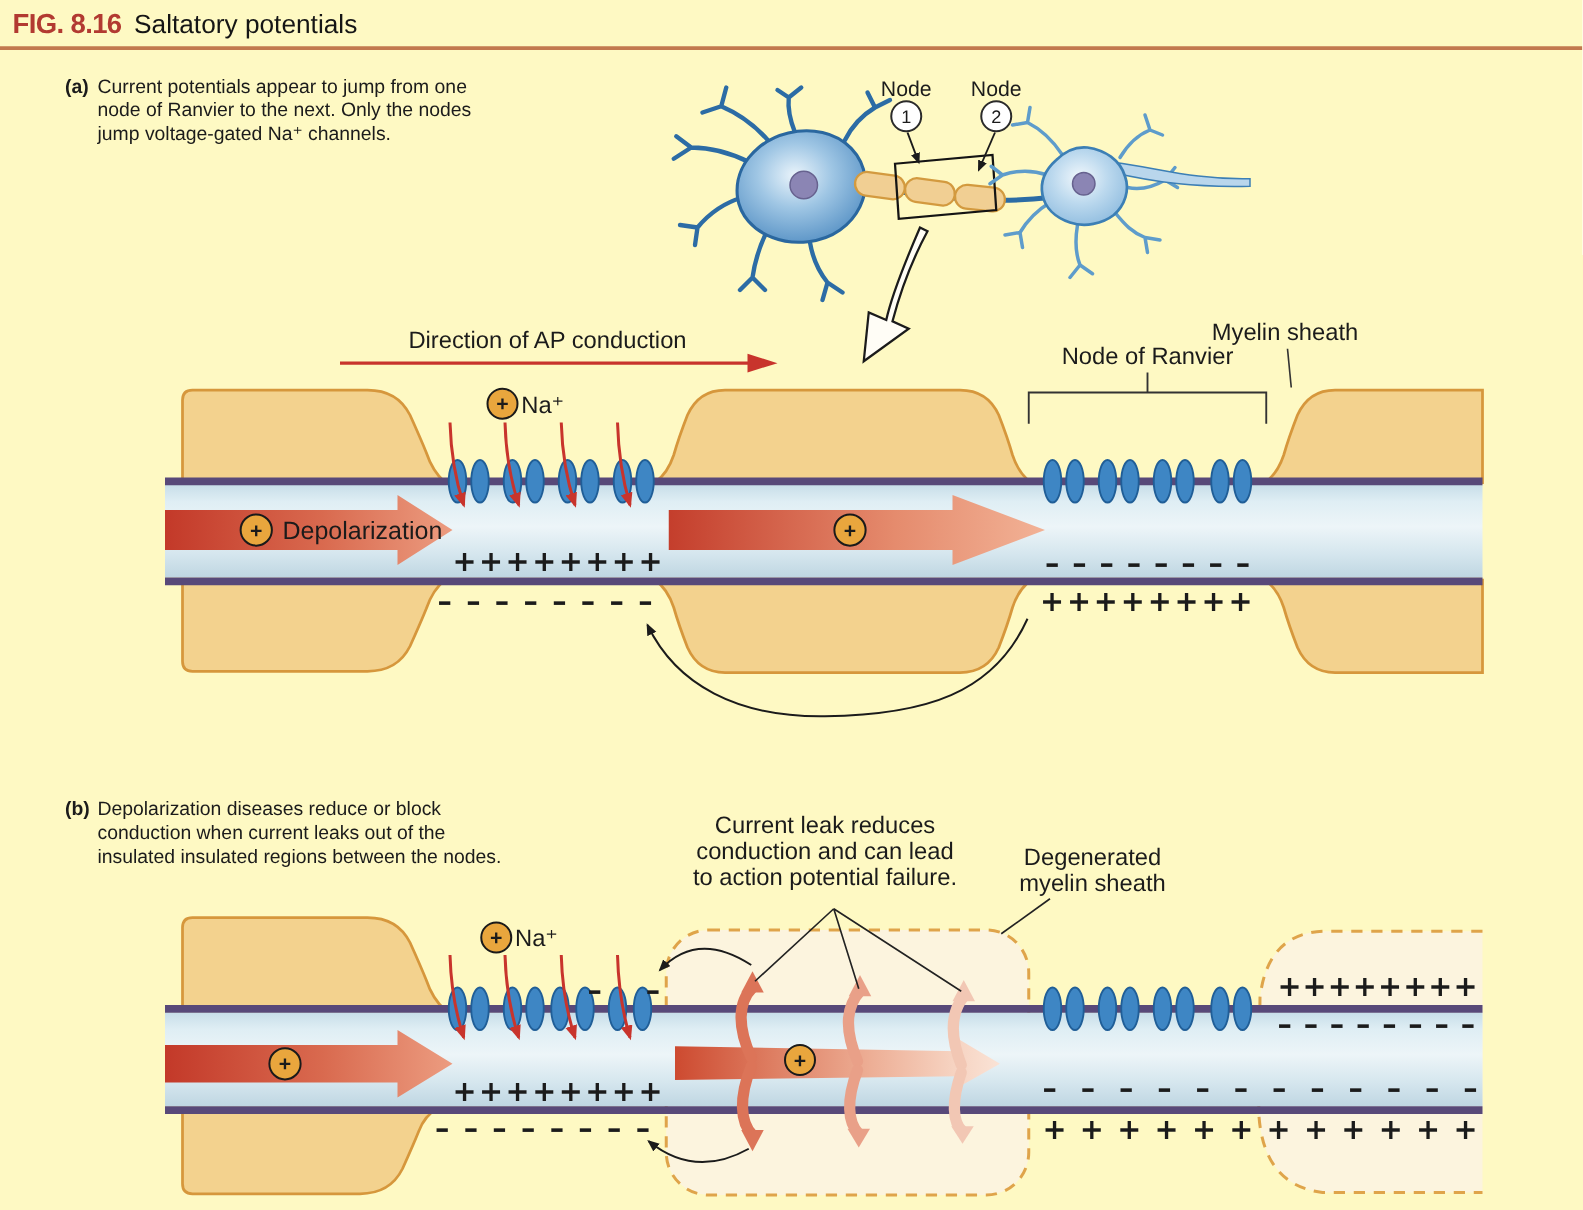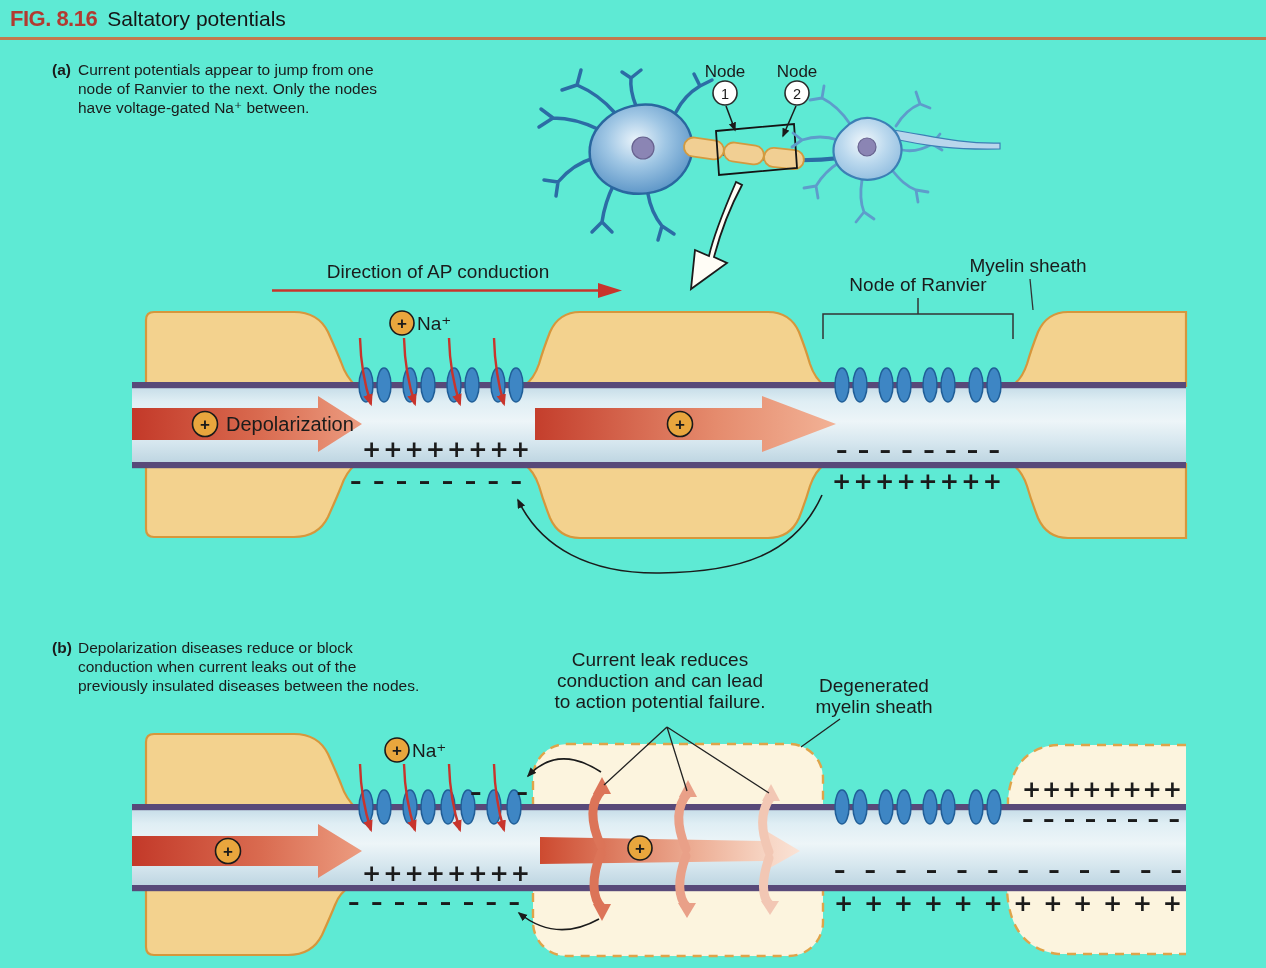--- a/index.html
+++ b/index.html
@@ -1,16 +1,16 @@
 <!DOCTYPE html>
 <html><head>
 <meta charset="utf-8">
 <style>
   html,body{margin:0;padding:0;background:#fff;}
-  .page{position:relative;width:1266px;height:968px;background:#5eead4;overflow:hidden;
+  .page{position:relative;width:1266px;height:968px;background:#fef9c3;overflow:hidden;
         font-family:"Liberation Sans","DejaVu Sans",sans-serif;color:#1b1b1b;}
   .hdr{position:absolute;left:10px;top:6px;display:flex;align-items:baseline;gap:10px;white-space:nowrap;}
   .hdr .fig{font-size:22px;font-weight:bold;color:#B23A31;letter-spacing:-.5px;}
   .hdr .ttl{font-size:21px;color:#151515;}
   .rule{position:absolute;left:0;top:37px;width:1266px;height:3px;background:#C2794E;}
   .cap{position:absolute;width:440px;font-size:15.5px;line-height:1.24;display:grid;grid-template-columns:26px 1fr;}
   .cap .lab{font-weight:bold;}
   .cap-a{left:52px;top:60px;}
   .cap-b{left:52px;top:638px;}
   svg{position:absolute;left:0;top:40px;}
@@ -30,30 +30,30 @@
     <span class="fig">FIG. 8.16</span>
     <span class="ttl">Saltatory potentials</span>
   </div>
   <div class="rule"></div>
 
   <div class="cap cap-a">
     <span class="lab">(a)</span>
     <span>
       <span>Current potentials appear to jump from one</span><br>
       <span>node of Ranvier to the next. Only the nodes</span><br>
-      <span>have voltage-gated Na⁺ between.</span>
+      <span>jump voltage-gated Na⁺ channels.</span>
     </span>
   </div>
 
   <div class="cap cap-b">
     <span class="lab">(b)</span>
     <span>
       <span>Depolarization diseases reduce or block</span><br>
       <span>conduction when current leaks out of the</span><br>
-      <span>previously insulated diseases between the nodes.</span>
+      <span>insulated insulated regions between the nodes.</span>
     </span>
   </div>
 
   <svg width="1266" height="928" viewBox="0 40 1266 928">
     <defs>
       <linearGradient id="gradAxon" x1="0" y1="0" x2="0" y2="1">
         <stop offset="0%" stop-color="#C8DEE9"></stop>
           <stop offset="18%" stop-color="#DFEEF4"></stop>
         <stop offset="45%" stop-color="#EDF5F8"></stop>
           <stop offset="75%" stop-color="#D5E6EE"></stop>

